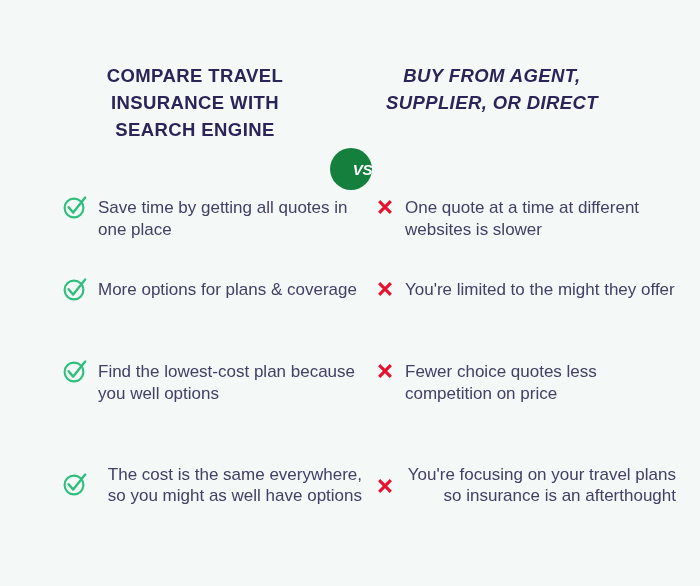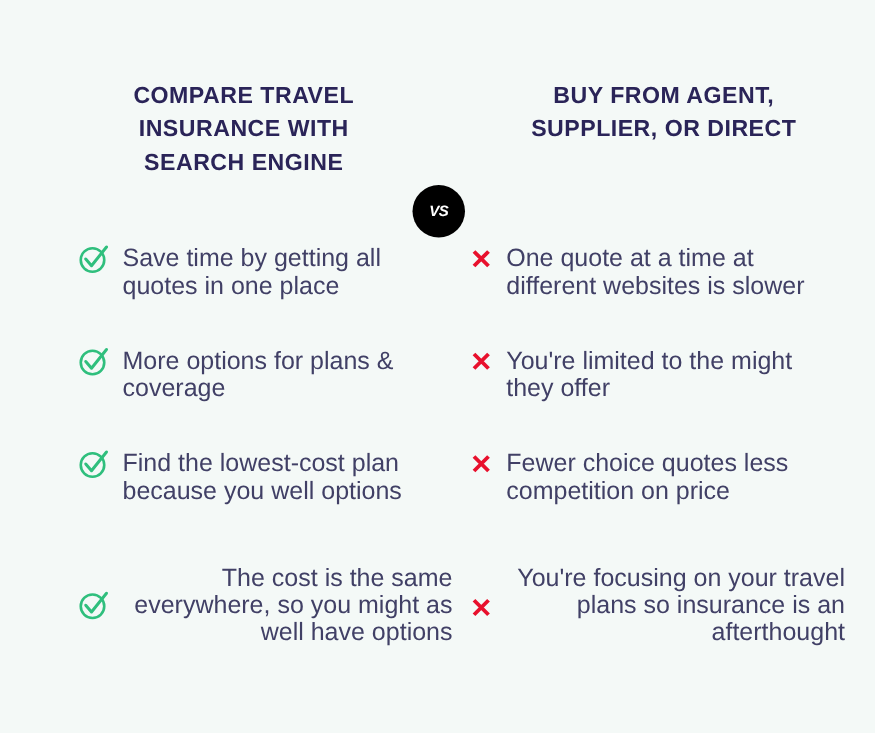--- a/index.html
+++ b/index.html
@@ -37,38 +37,38 @@
     width: 254px;
     color: #2a2458;
     font-size: 18.5px;
     font-weight: bold;
     letter-spacing: 0.4px;
     line-height: 27px;
     text-align: center;
     text-transform: uppercase;
   }
   .heading-left  { left: 68px; }
-  .heading-right { left: 400px; width: 262px; }
+  .heading-right { left: 361px; width: 262px; font-style: italic; }
 
   .vs-badge {
     position: absolute;
     left: 330px;
     top: 86px;
     width: 42px;
     height: 42px;
     border-radius: 50%;
-    background: #000000;
+    background: #15803d;
     color: #ffffff;
-    font-size: 12px;
+    font-size: 15px;
     font-weight: bold;
     font-style: italic;
     letter-spacing: -0.4px;
     display: flex;
     align-items: center;
-    justify-content: center;
+    justify-content: flex-end;
     box-sizing: border-box;
   }
 
   
   .columns {
     position: absolute;
     top: 196px;
     left: 0;
     width: 700px;
   }
@@ -101,21 +101,21 @@
   }
   .row-tall .icon-slot { padding-top: 0; }
 
   .column-right .icon-slot {
     width: 29px;
   }
 
   .row-text {
     flex: 1 1 auto;
     color: #414066;
-    font-size: 20px;
+    font-size: 17px;
     line-height: 21.5px;
     padding-top: 1px;
   }
   .row-tall .row-text { padding-top: 0; }
 
   .check-icon {
     display: block;
     width: 26px;
     height: 26px;
     margin-top: -3px;

